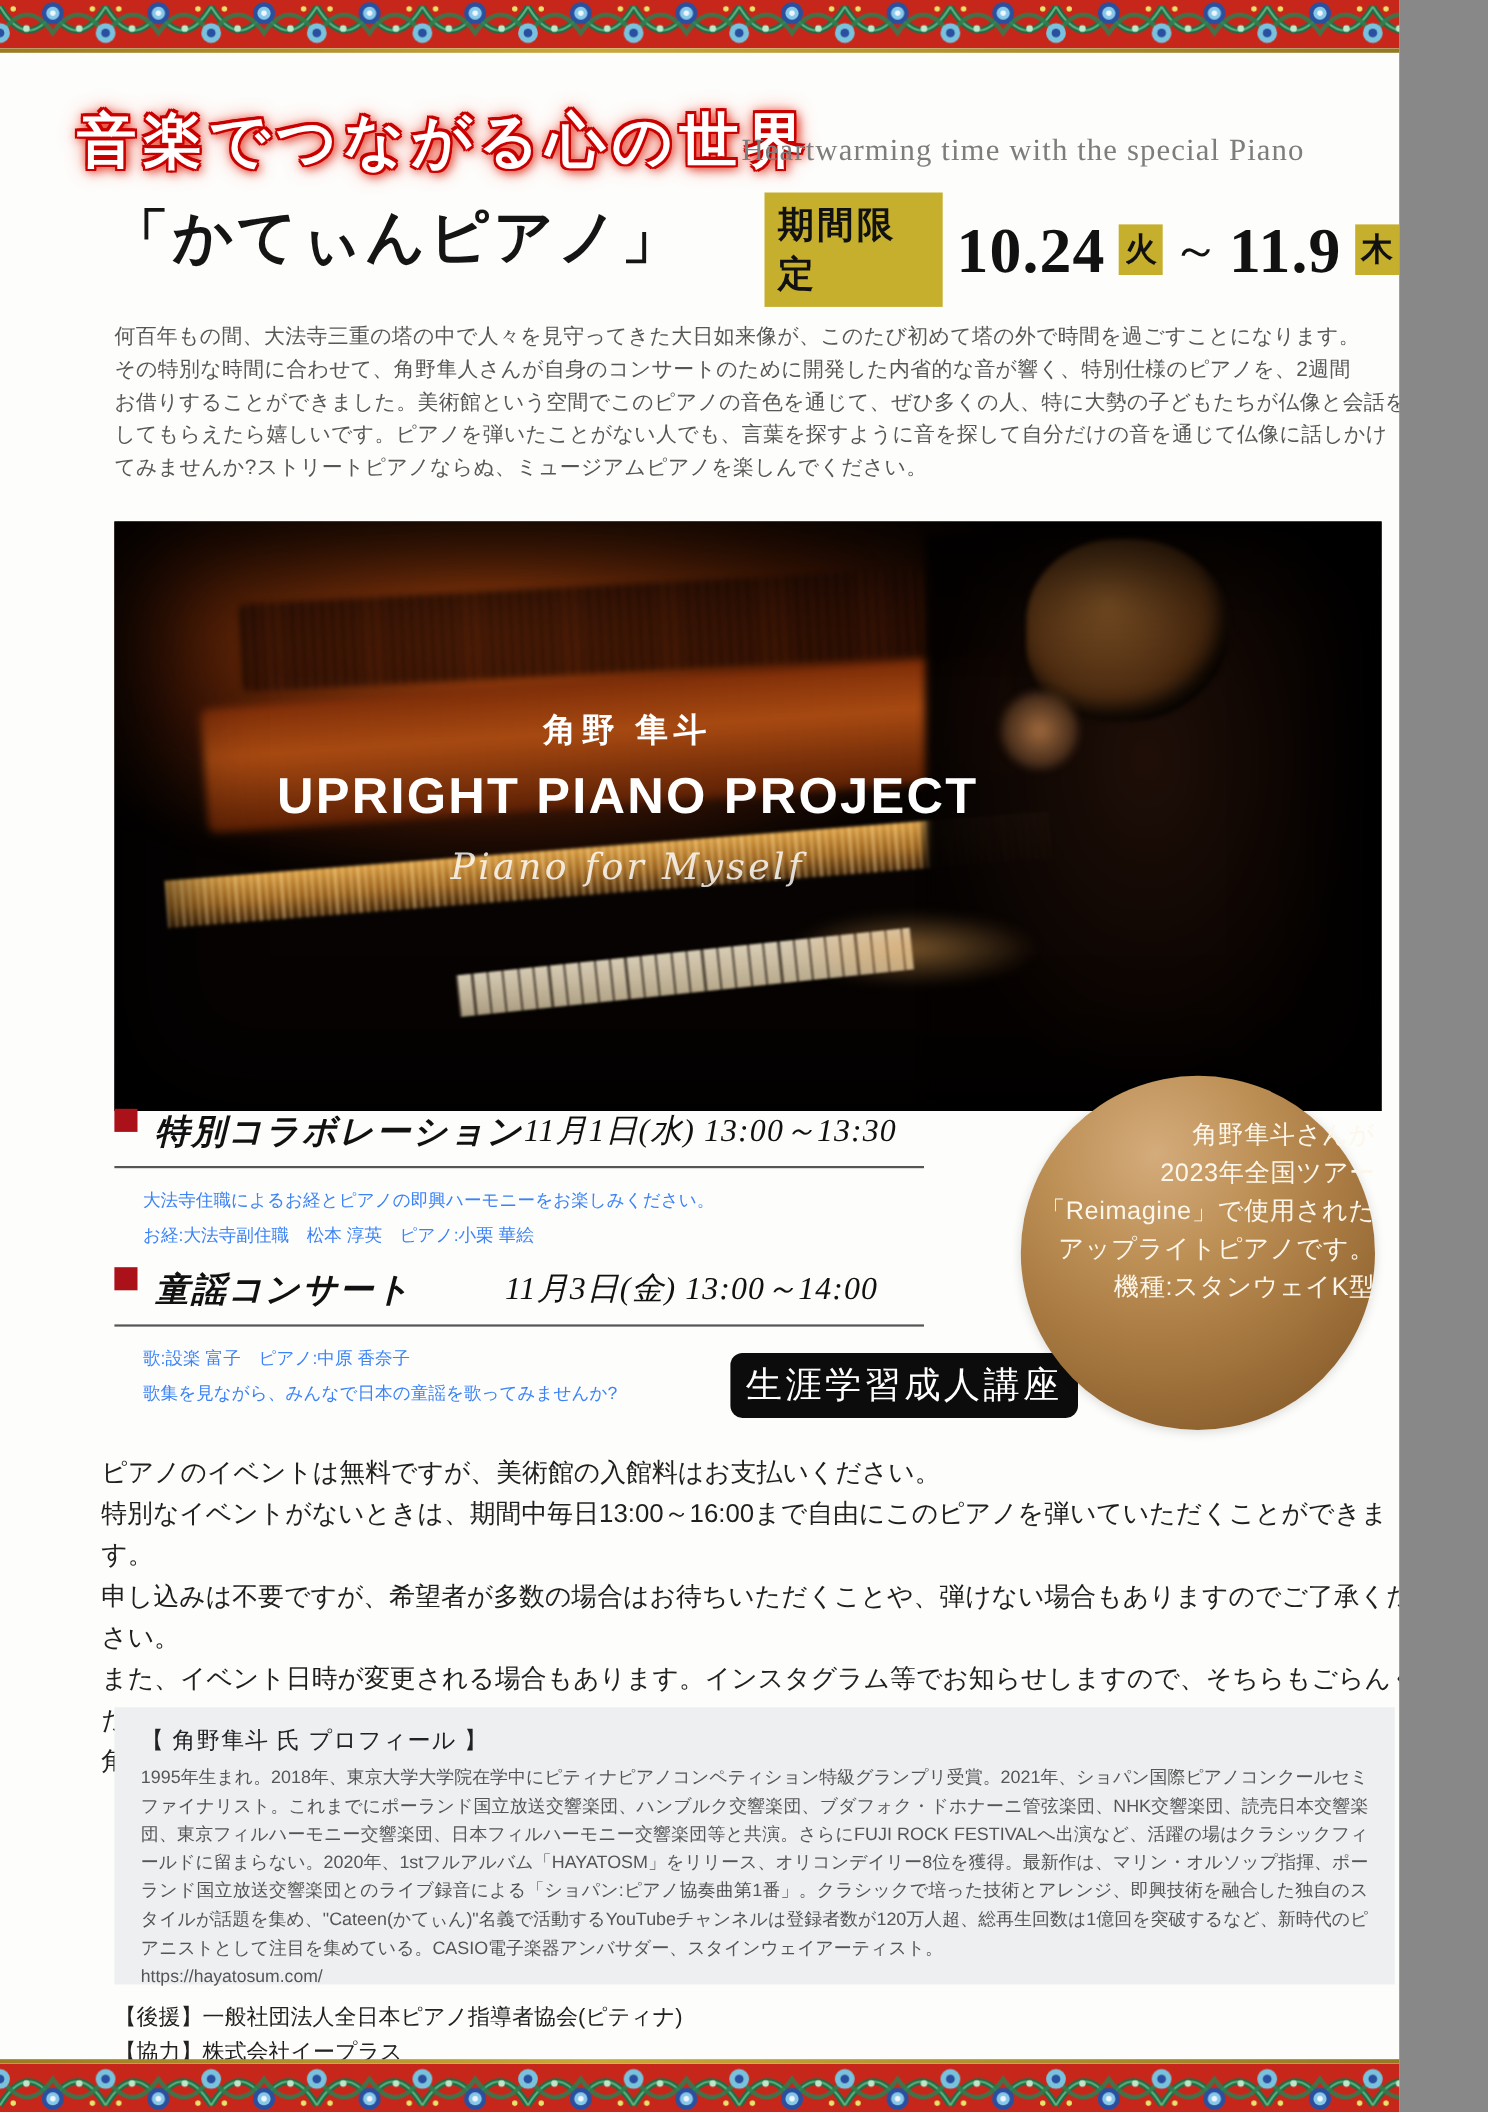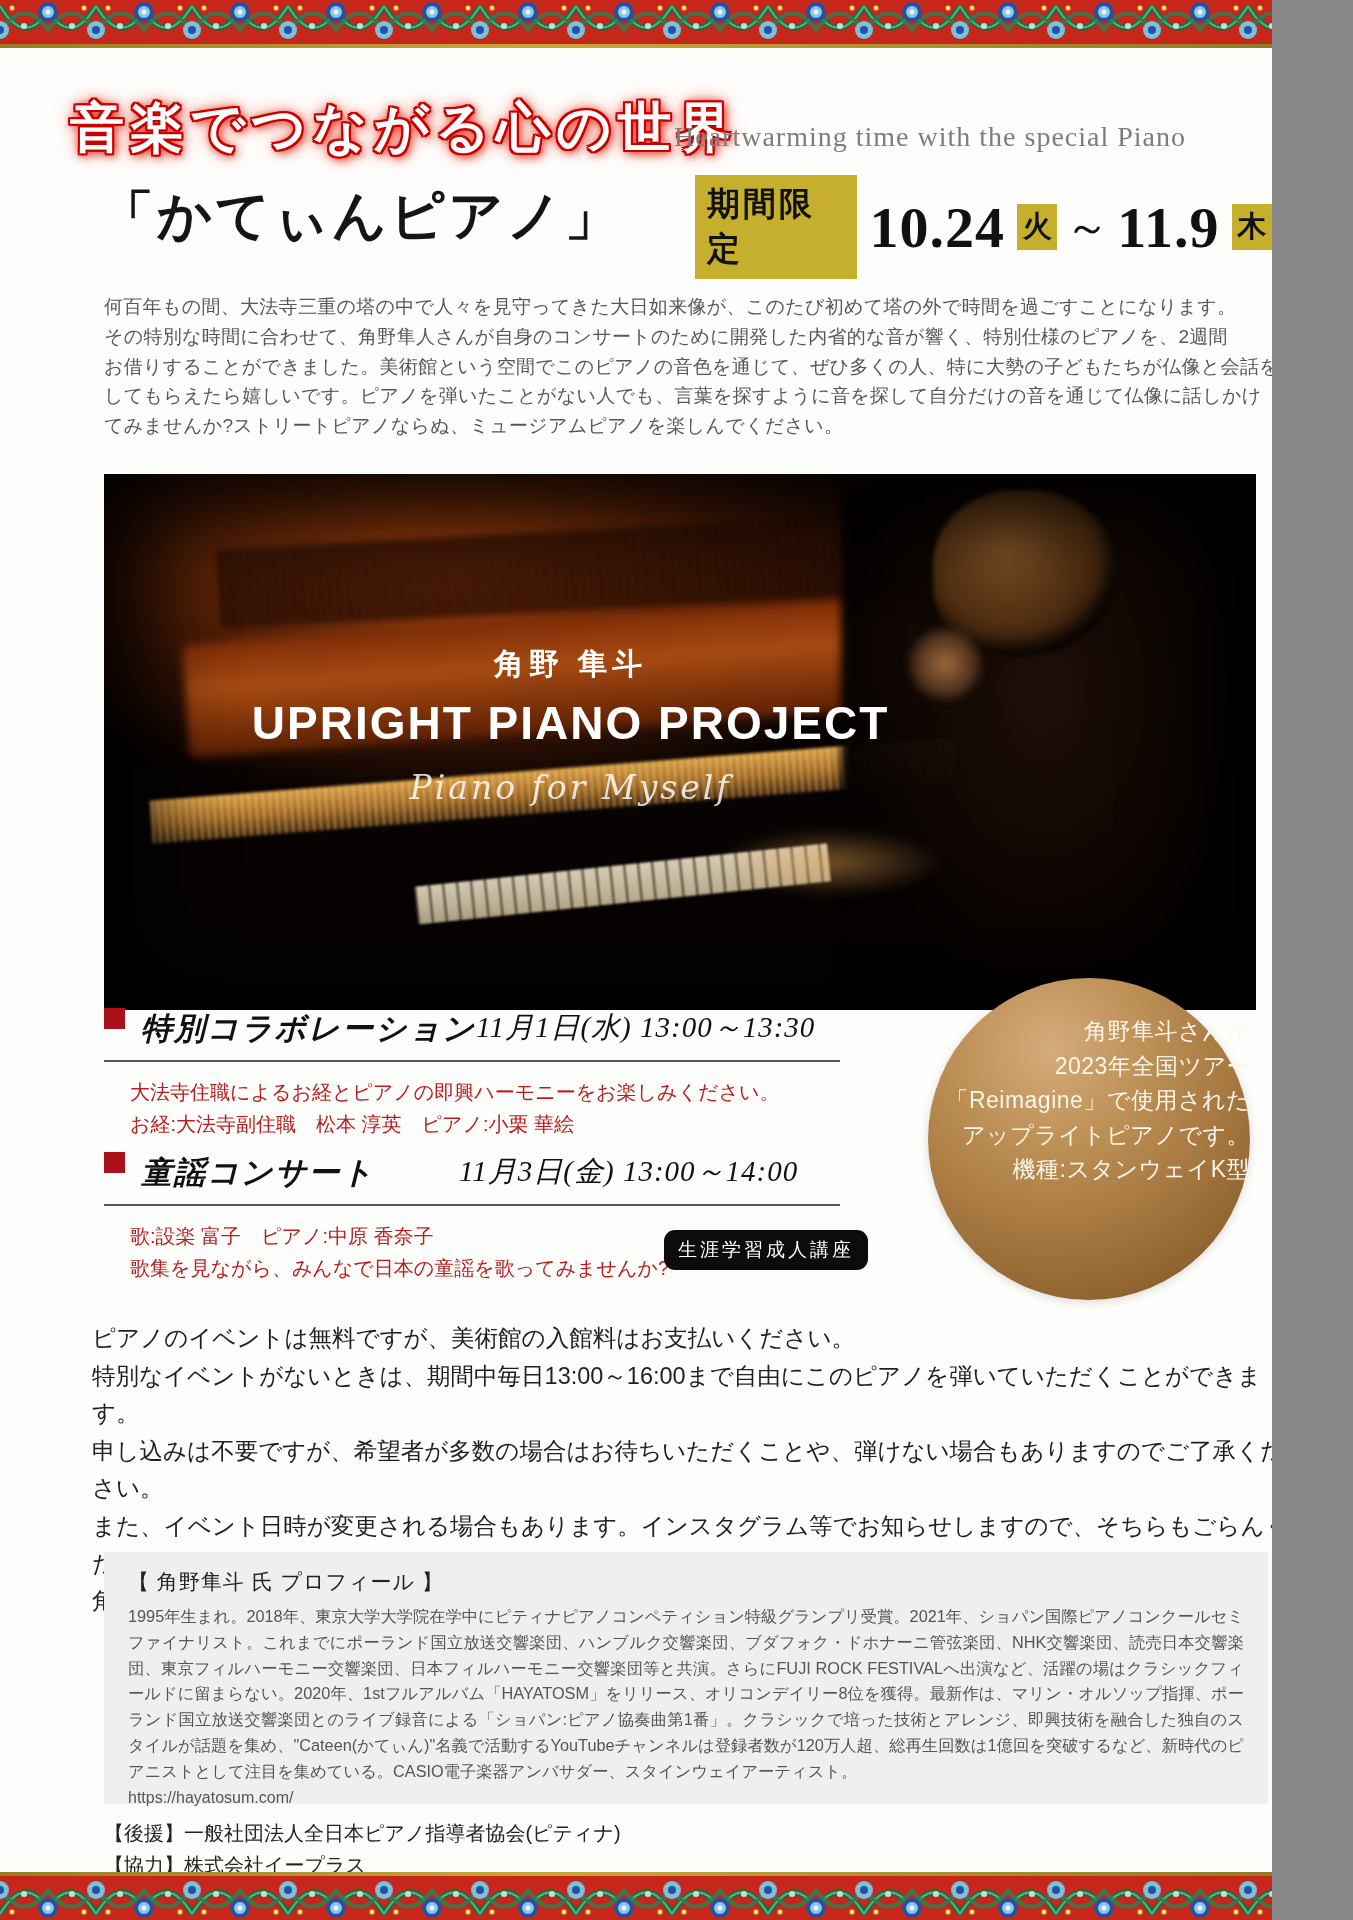--- a/index.html
+++ b/index.html
@@ -76,23 +76,23 @@
   
   .event{position:absolute;left:104px;width:920px;}
   .event-1{top:1008px;}
   .event-2{top:1152px;}
   .event-head{display:flex;font-style:italic;}
   .bullet{width:21px;height:21px;background:#ab1119;margin-right:16px;flex:0 0 auto;}
   .event-title{font-family:"Liberation Serif",serif;font-size:31px;font-weight:600;color:#111;
      letter-spacing:2px;min-width:318px;}
   .event-datetime{font-family:"Liberation Serif",serif;font-size:29px;color:#111;letter-spacing:1px;}
   .event-rule{border-bottom:2px solid #555;width:736px;margin-top:10px;}
-  .event-lines{margin:14px 0 0 26px;font-size:20px;line-height:32px;color:#b91c1c;white-space:pre-line;}
+  .event-lines{margin:14px 0 0 26px;font-size:16px;line-height:32px;color:#3b82f6;white-space:pre-line;}
   .ll-badge{position:absolute;left:560px;top:78px;background:#0c0c0c;color:#fff;
-     font-family:"Liberation Serif",serif;font-size:19px;letter-spacing:3px;padding:7px 14px;border-radius:11px;}
+     font-family:"Liberation Serif",serif;font-size:33px;letter-spacing:3px;padding:7px 14px;border-radius:11px;}
   
   .gold-circle{position:absolute;left:928px;top:978px;width:322px;height:322px;border-radius:50%;z-index:4;
      background:radial-gradient(circle at 38% 22%,#d4ab7b 0%,#bd9056 30%,#a87a42 55%,#8f6330 80%,#7c5426 100%);
      box-shadow:0 2px 10px rgba(0,0,0,.15);}
   .circle-text{position:absolute;left:0;right:0;top:36px;text-align:right;color:#fdf6ea;
      font-size:23px;line-height:34.5px;white-space:pre-line;letter-spacing:.5px;}
   
   .notes{position:absolute;left:92px;top:1320px;width:1208px;margin:0;
      font-size:23.5px;line-height:37.6px;color:#1f1f1f;white-space:pre-line;}
   

